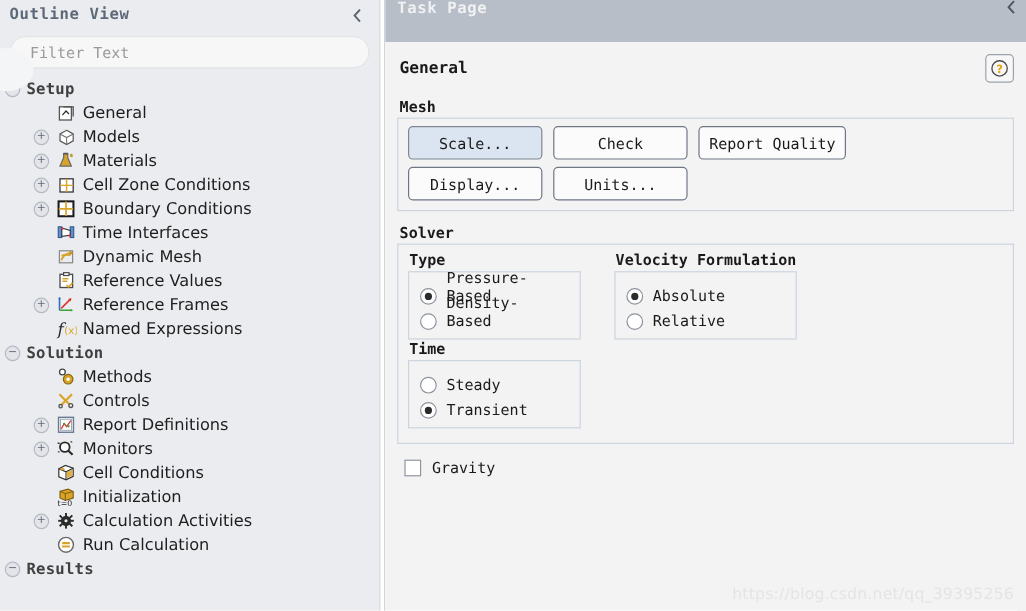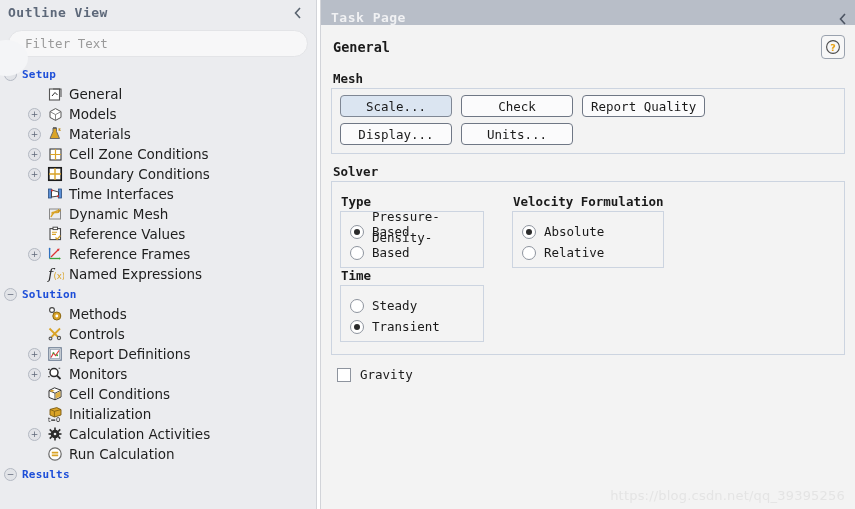--- a/index.html
+++ b/index.html
@@ -128,22 +128,22 @@
   }
   .node-icon svg { display: block; }
   .node-label {
     font-family: "DejaVu Sans", sans-serif;
     font-size: 13.5px;
     color: #1e1e1e;
   }
   .node-label.section {
     font-family: "DejaVu Sans Mono", monospace;
     font-weight: bold;
-    font-size: 11px;
-    color: #1d4ed8;
+    font-size: 13px;
+    color: #404040;
     letter-spacing: 0.2px;
   }
 
   
   .ghost-oval {
     position: absolute;
     left: -16px;
     top: 40px;
     width: 44px;
     height: 36px;
@@ -167,24 +167,24 @@
   .task-panel {
     flex: 1;
     height: 509px;
     display: flex;
     flex-direction: column;
     background: #f3f3f3;
     position: relative;
     overflow: hidden;
   }
   .task-header {
-    height: 25px;
+    height: 35px;
     background: #b8bec8;
     display: flex;
-    align-items: flex-end;
+    align-items: flex-start;
     padding: 0 8px 0 10px;
     box-sizing: border-box;
   }
   .task-title {
     flex: 1;
     font-family: "DejaVu Sans Mono", monospace;
     font-size: 13px;
     font-weight: bold;
     color: #f0f1f3;
     letter-spacing: 0.5px;
@@ -246,21 +246,21 @@
 
   
   .mesh-group { padding: 6px 8px 8px 8px; }
   .btn-row {
     display: flex;
     gap: 9px;
     margin-bottom: 6px;
   }
   .btn-row:last-child { margin-bottom: 0; }
   .btn {
-    height: 22px;
+    height: 28px;
     border: 1px solid #6f7785;
     border-radius: 4px;
     background: #fbfbfc;
     font-family: "DejaVu Sans Mono", monospace;
     font-size: 12.5px;
     color: #1a1a1a;
     display: flex;
     align-items: center;
     justify-content: center;
     cursor: pointer;
@@ -270,21 +270,21 @@
   }
   .btn.w1 { width: 112px; }
   .btn.highlight {
     background: #dbe5f1;
     border-color: #7f8794;
   }
 
   
   .solver-group {
     margin-top: 10px;
-    padding: 12px 8px 12px 8px;
+    padding: 5px 8px 12px 8px;
   }
   .solver-cols {
     display: flex;
     gap: 28px;
   }
   .sub-block { }
   .sub-label {
     font-family: "DejaVu Sans Mono", monospace;
     font-size: 12.5px;
     font-weight: bold;

